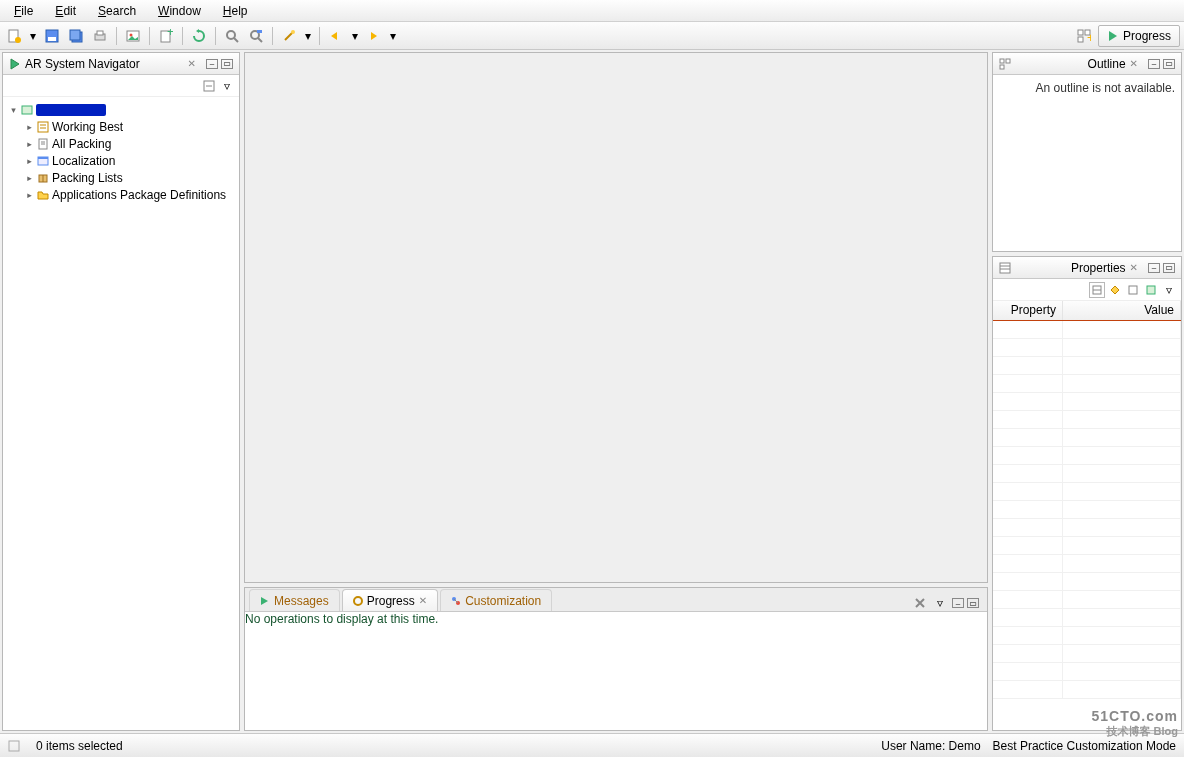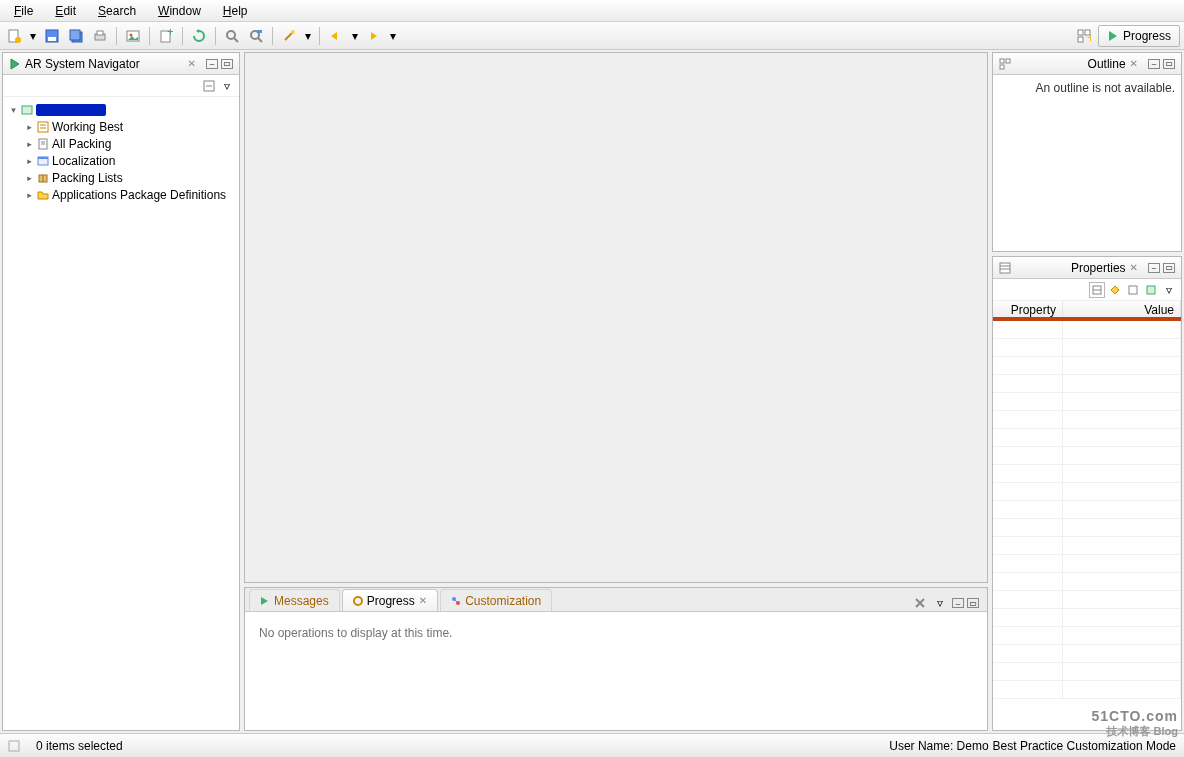--- a/index.html
+++ b/index.html
@@ -22,34 +22,34 @@
 .tree-row { display: flex; align-items: center; height: 17px; padding-left: 6px; gap: 3px; cursor: default; }
 .tw { width: 9px; height: 9px; display: inline-flex; align-items: center; justify-content: center; color: #666; font-size: 9px; }
 .redact { width: 70px; height: 12px; background: #0020c0; border-radius: 2px; }
 .center-pane { flex: 1; display: flex; flex-direction: column; margin: 2px; min-width: 0; }
 .editor-area { flex: 1; background: #efefef; border: 1px solid #b8b8b8; }
 .bottom-tabs { height: 144px; background: #fff; border: 1px solid #b8b8b8; margin-top: 4px; display: flex; flex-direction: column; }
 .tab-strip { height: 24px; display: flex; align-items: flex-end; background: #ececec; border-bottom: 1px solid #c8c8c8; padding: 0 4px; }
 .tab { height: 22px; padding: 0 10px; display: flex; align-items: center; gap: 4px; border: 1px solid #c8c8c8; border-bottom: none; background: linear-gradient(#fff,#f2f2f2); border-radius: 4px 4px 0 0; margin-right: 2px; cursor: default; }
 .tab.inactive { background: #ececec; border-color: #d4d4d4; color: #a16207; }
 .tab-tools { margin-left: auto; display: flex; gap: 4px; align-items: center; padding-right: 4px; }
-.bottom-body { flex: 1; padding: 14px; color: #737373; }
+.bottom-body { flex: 1; padding: 0; color: #14532d; }
 .right-pane { width: 190px; display: flex; flex-direction: column; margin: 2px; gap: 4px; }
 .outline-box, .props-box { background: #fff; border: 1px solid #b8b8b8; display: flex; flex-direction: column; text-align: right; }
 .outline-box { height: 200px; }
 .props-box { flex: 1; }
 .outline-body { flex: 1; padding: 6px; color: #333; }
 .props-tools { height: 22px; display: flex; justify-content: flex-end; align-items: center; gap: 2px; padding: 0 4px; border-bottom: 1px solid #eee; }
-.prop-head { display: flex; height: 20px; border-bottom: 4px solid #c2410c; background: #f8f8f8; }
+.prop-head { display: flex; height: 20px; border-bottom: 1px solid #c2410c; background: #f8f8f8; }
 .prop-col { padding: 2px 6px; border-right: 1px solid #e4e4e4; background: linear-gradient(#fdfdfd,#efefef); }
 .prop-rows { flex: 1; overflow: auto; }
 .prop-row { display: flex; height: 18px; border-bottom: 1px solid #f0f0f0; }
 .prop-cell { border-right: 1px solid #f0f0f0; }
 .statusbar { height: 24px; background: linear-gradient(#fdfdfd,#e8e8e8); border-top: 1px solid #c8c8c8; display: flex; align-items: center; padding: 0 8px; gap: 16px; }
-.statusbar .sb-right { margin-left: auto; display: flex; gap: 4px; }
+.statusbar .sb-right { margin-left: auto; display: flex; gap: 12px; }
 .minmax { display: flex; gap: 3px; }
 .minmax span { width: 12px; height: 10px; border: 1px solid #888; font-size: 8px; display: inline-flex; align-items: center; justify-content: center; cursor: default; }
 svg { display: block; }
 .watermark { position: absolute; right: 6px; bottom: 18px; text-align: right; color: #999; font-weight: bold; pointer-events: none; }
 .watermark .big { font-size: 14px; color: #888; letter-spacing: 1px; }
 .watermark .small { font-size: 11px; }
 </style>
 </head>
 <body>
 

